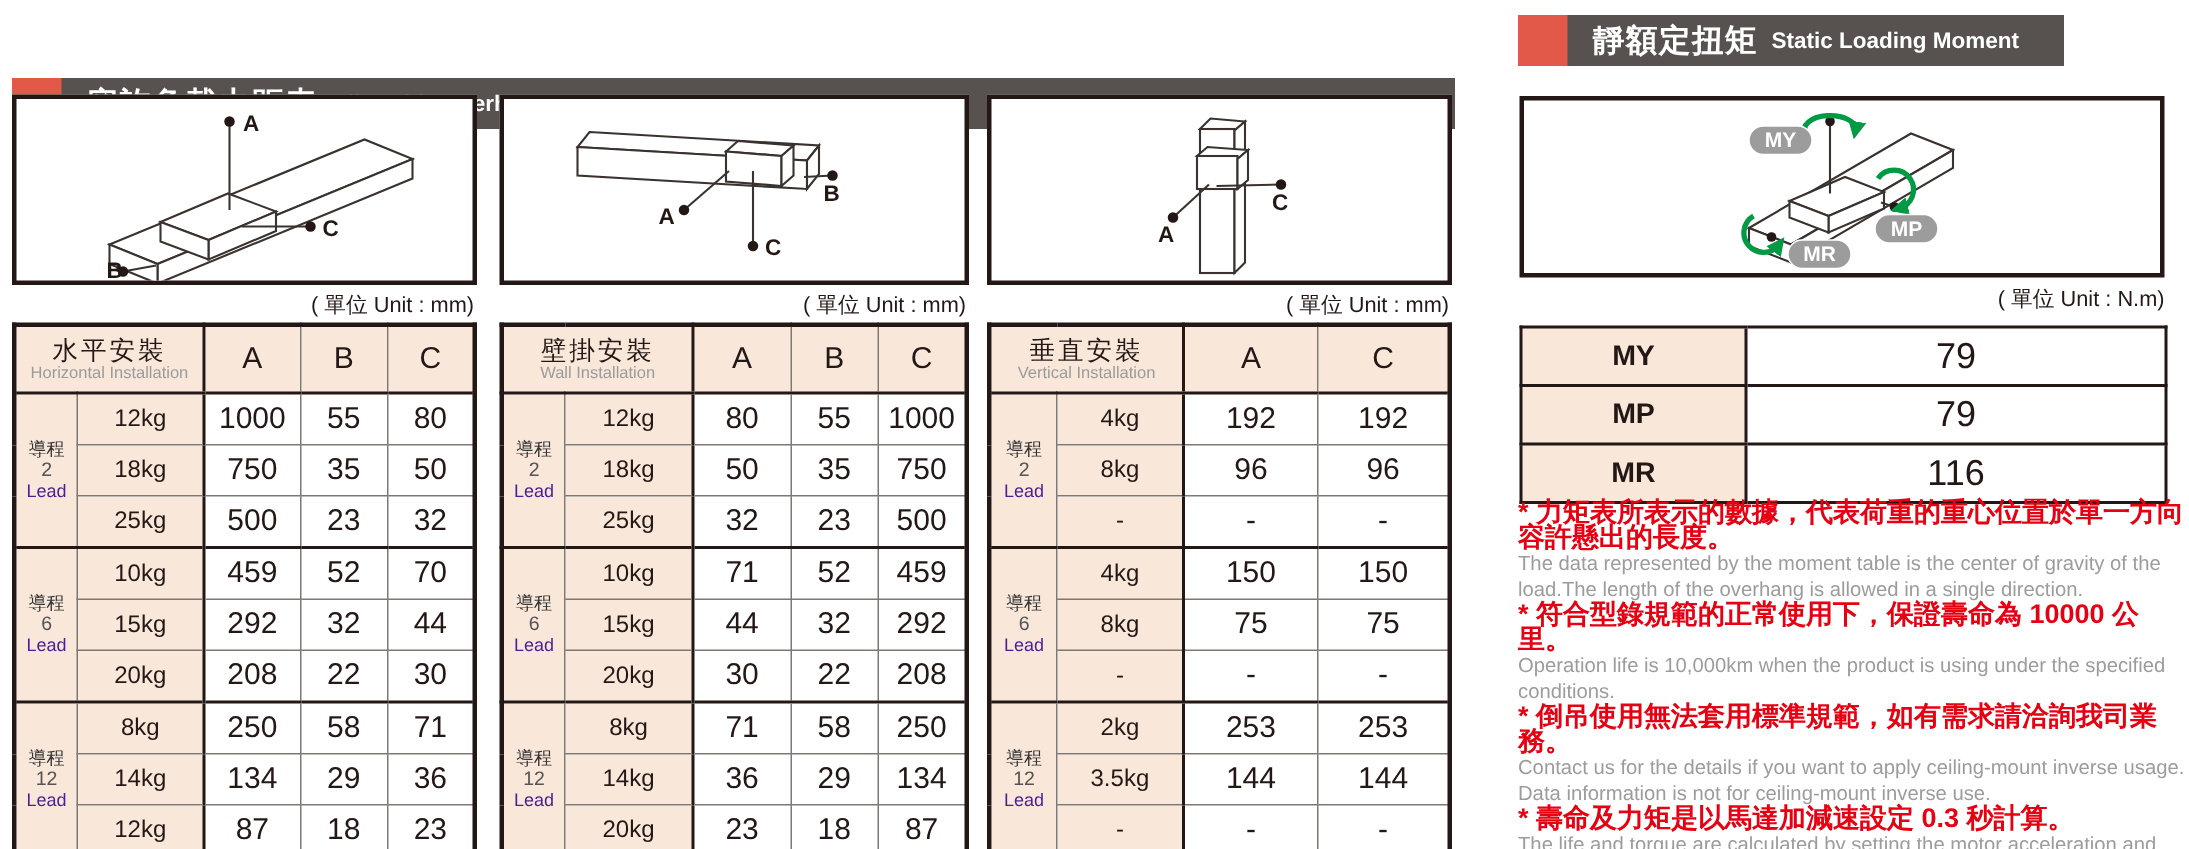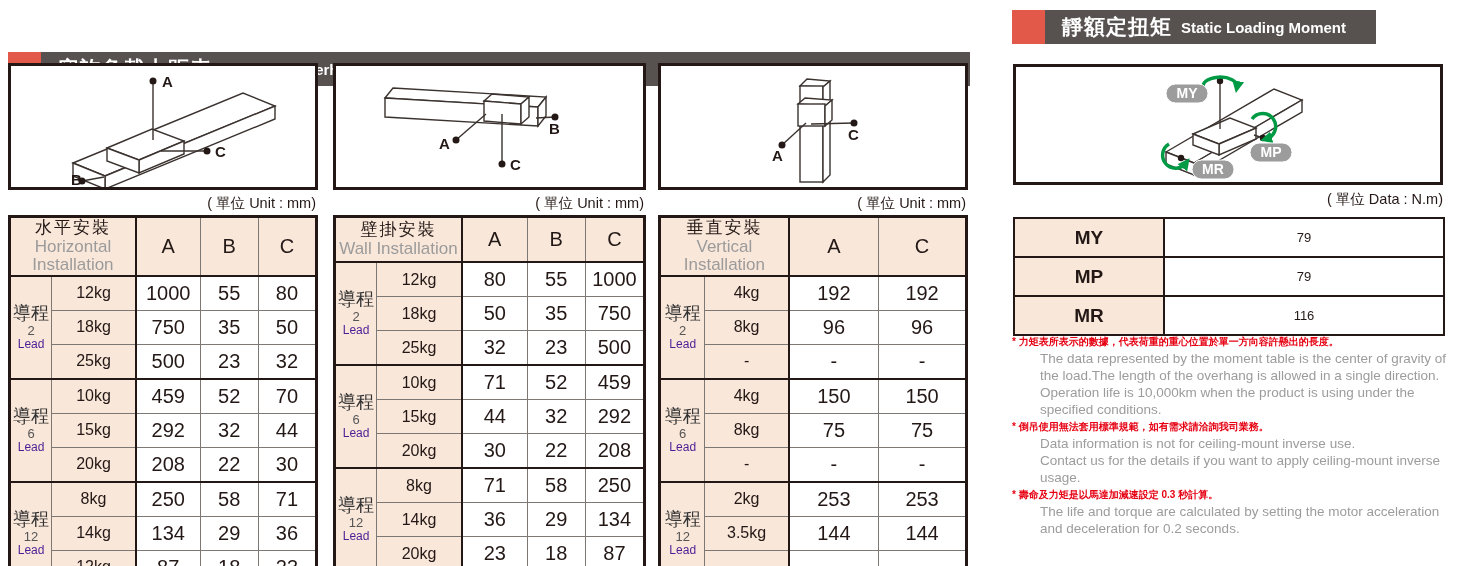--- a/index.html
+++ b/index.html
@@ -41,36 +41,36 @@
   .t1 { left:8px;   top:215px; width:310px; }
   .t2 { left:333px; top:215px; width:313px; }
   .t3 { left:658px; top:215px; width:310px; }
   .dtable td { border:1px solid #7d7873; text-align:center; vertical-align:middle; padding:0; overflow:hidden; }
   .dtable tr.hd td { height:43px; border-bottom:2.5px solid #231815; }
   .dtable tr.dr td { height:33px; }
   .peach { background:#f9e7da; }
   .bk-l { border-left:2.5px solid #231815 !important; }
   .grp td { border-top:2.5px solid #231815; }
   .t-zh { font-size:17px; letter-spacing:2px; color:#231815; line-height:1.15; }
-  .t-en { font-size:17px; color:#9b9b9b; line-height:1.1; }
+  .t-en { font-size:11px; color:#9b9b9b; line-height:1.1; }
   .colh { font-size:20px; color:#231815; }
-  .lead-zh { font-size:18px; line-height:1.1; color:#333; }
+  .lead-zh { font-size:12px; line-height:1.1; color:#333; }
   .lead-num{ font-size:13px; line-height:1.1; color:#555; }
   .lead-en { font-size:12px; line-height:1.1; color:#4c1d95; }
   .load { font-size:16px; color:#231815; }
   .val  { font-size:20px; color:#231815; }
   
   table.mtable { position:absolute; left:1013px; top:217px; width:430px; border-collapse:collapse; table-layout:fixed; background:#fff; border:2.5px solid #231815; }
   .mtable td { border:2px solid #231815; height:35px; text-align:center; vertical-align:middle; }
   .mtable td.ml { font-size:19px; font-weight:bold; background:#f9e7da; border-right:1.5px solid #231815; }
-  .mtable td.mv { font-size:13px; }
+  .mtable td.mv { font-size:24px; }
   
   .notes { position:absolute; left:1012px; top:333px; width:447px; }
-  .note-zh { font-size:10px; font-weight:bold; color:#e60012; line-height:17px; }
-  .note-en { font-size:13.5px; color:#9c9c9c; line-height:17px;margin-left:28px; }
+  .note-zh { font-size:18px; font-weight:bold; color:#e60012; line-height:17px; }
+  .note-en { font-size:13.5px; color:#9c9c9c; line-height:17px; }
 </style>
 </head>
 <body>
 
 <div class="page">
 
   <div class="hbar hbar-left">
     <div class="sq"></div>
     <div class="txt">
       <span class="zh">容許負載力距表</span>
@@ -168,21 +168,21 @@
       <circle class="diag-dot" cx="165" cy="91" r="3.2"></circle>
       <path class="garc" d="M153,77 A13,13 0 1 0 170,96" marker-end="url(#ah)"></path>
       <rect class="pill" x="176" y="93" width="42" height="19" rx="9.5"></rect>
       <text class="pill-lab" x="197" y="107">MR</text>
     </svg>
   </div>
 
   <div class="unit u1">( 單位 Unit : mm)</div>
   <div class="unit u2">( 單位 Unit : mm)</div>
   <div class="unit u3">( 單位 Unit : mm)</div>
-  <div class="unit u4">( 單位 Data : N.m)</div>
+  <div class="unit u4">( 單位 Unit : N.m)</div>
 
   <table class="dtable t1">
     <colgroup>
         <col style="width:42px">
         <col style="width:84px">
         <col style="width:64px">
         <col style="width:58px">
         <col style="width:58px">
       </colgroup>
     <tbody>
@@ -456,26 +456,27 @@
     </tr>
   </tbody>
     </table>
 
   <div class="notes">
     <div class="note">
       <div class="note-zh">* 力矩表所表示的數據，代表荷重的重心位置於單一方向容許懸出的長度。</div>
       <div class="note-en">The data represented by the moment table is the center of gravity of the load.The length of the overhang is allowed in a single direction.</div>
     </div>
     <div class="note">
+      <div class="note-zh">* 符合型錄規範的正常使用下，保證壽命為 10000 公里。</div>
       <div class="note-en">Operation life is 10,000km when the product is using under the specified conditions.</div>
     </div>
     <div class="note">
       <div class="note-zh">* 倒吊使用無法套用標準規範，如有需求請洽詢我司業務。</div>
+      <div class="note-en">Contact us for the details if you want to apply ceiling-mount inverse usage.</div>
       <div class="note-en">Data information is not for ceiling-mount inverse use.</div>
-      <div class="note-en">Contact us for the details if you want to apply ceiling-mount inverse usage.</div>
     </div>
     <div class="note">
       <div class="note-zh">* 壽命及力矩是以馬達加減速設定 0.3 秒計算。</div>
       <div class="note-en">The life and torque are calculated by setting the motor acceleration and deceleration for 0.2 seconds.</div>
     </div>
   </div>
 
 </div>
 
 </body></html>

